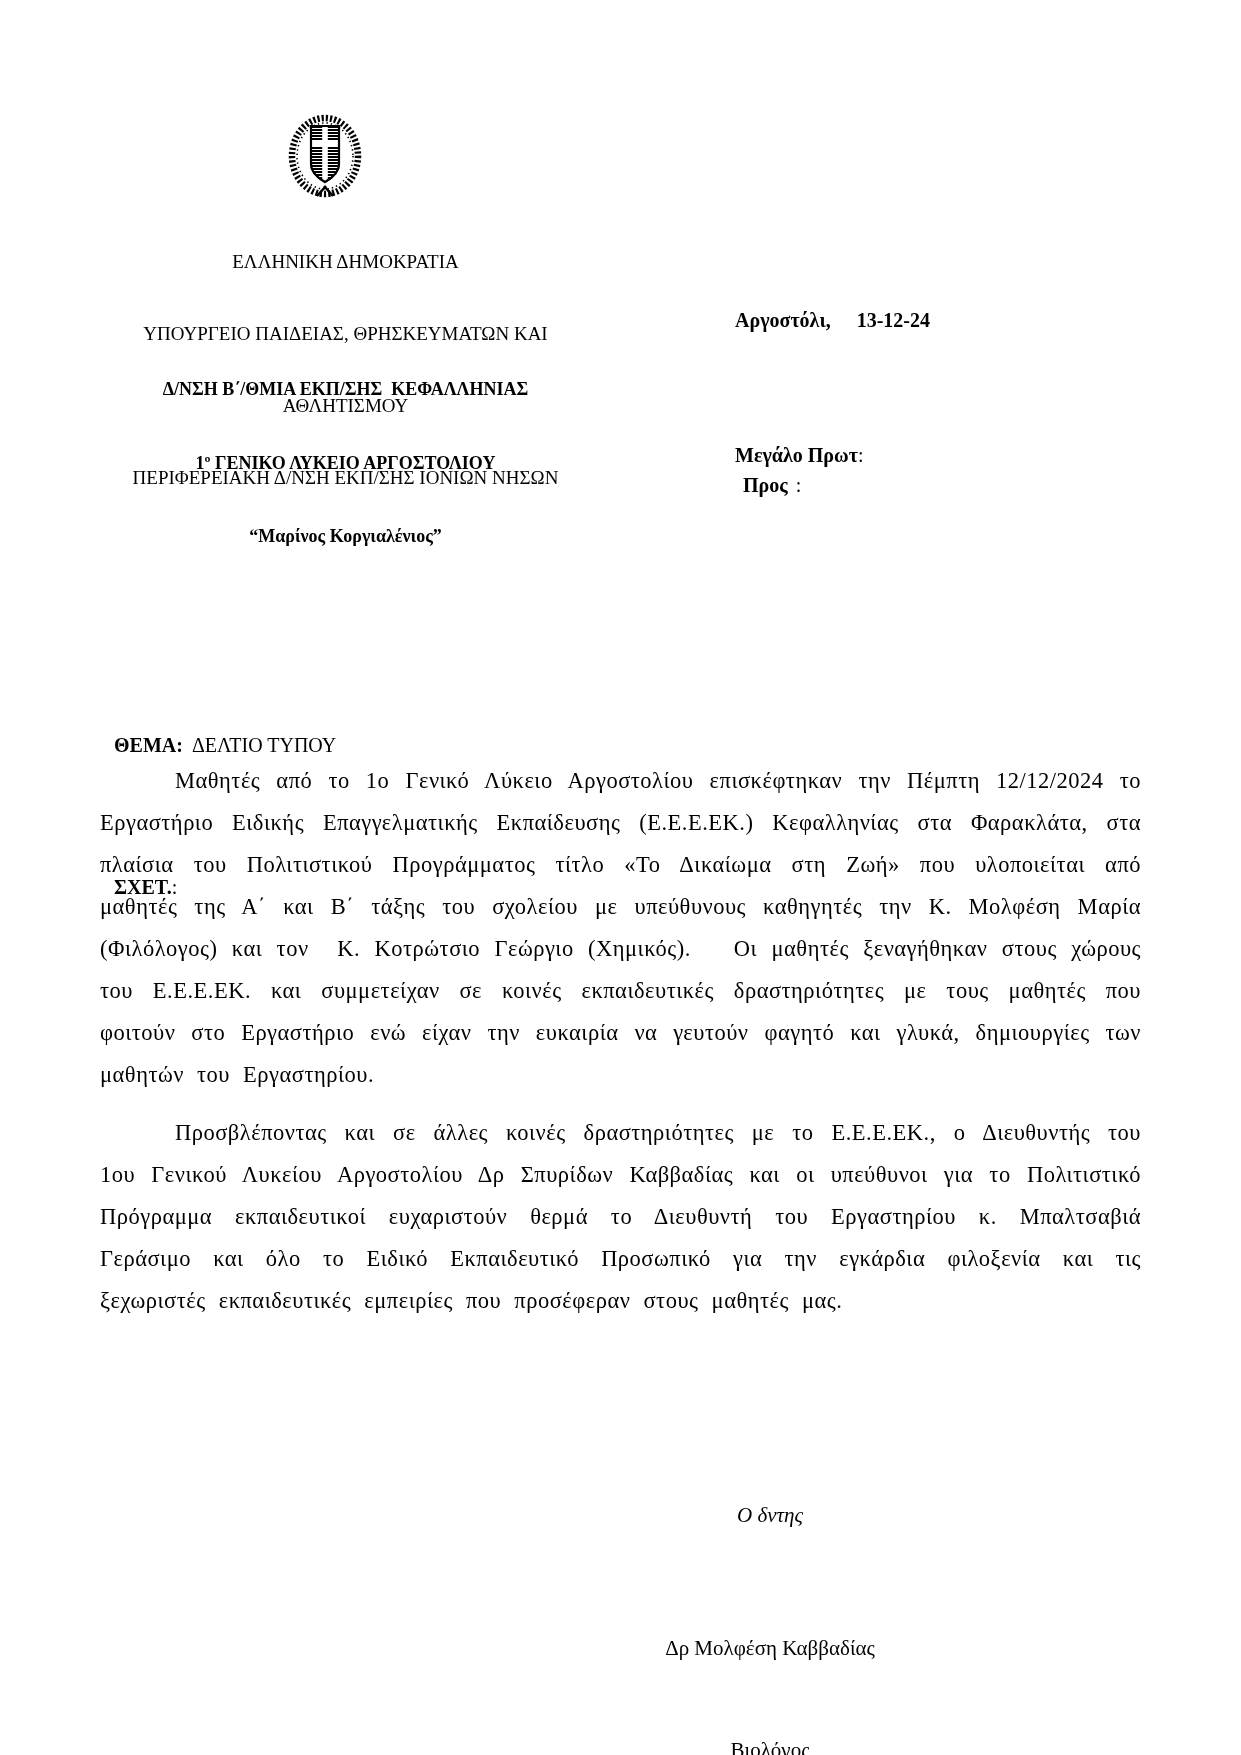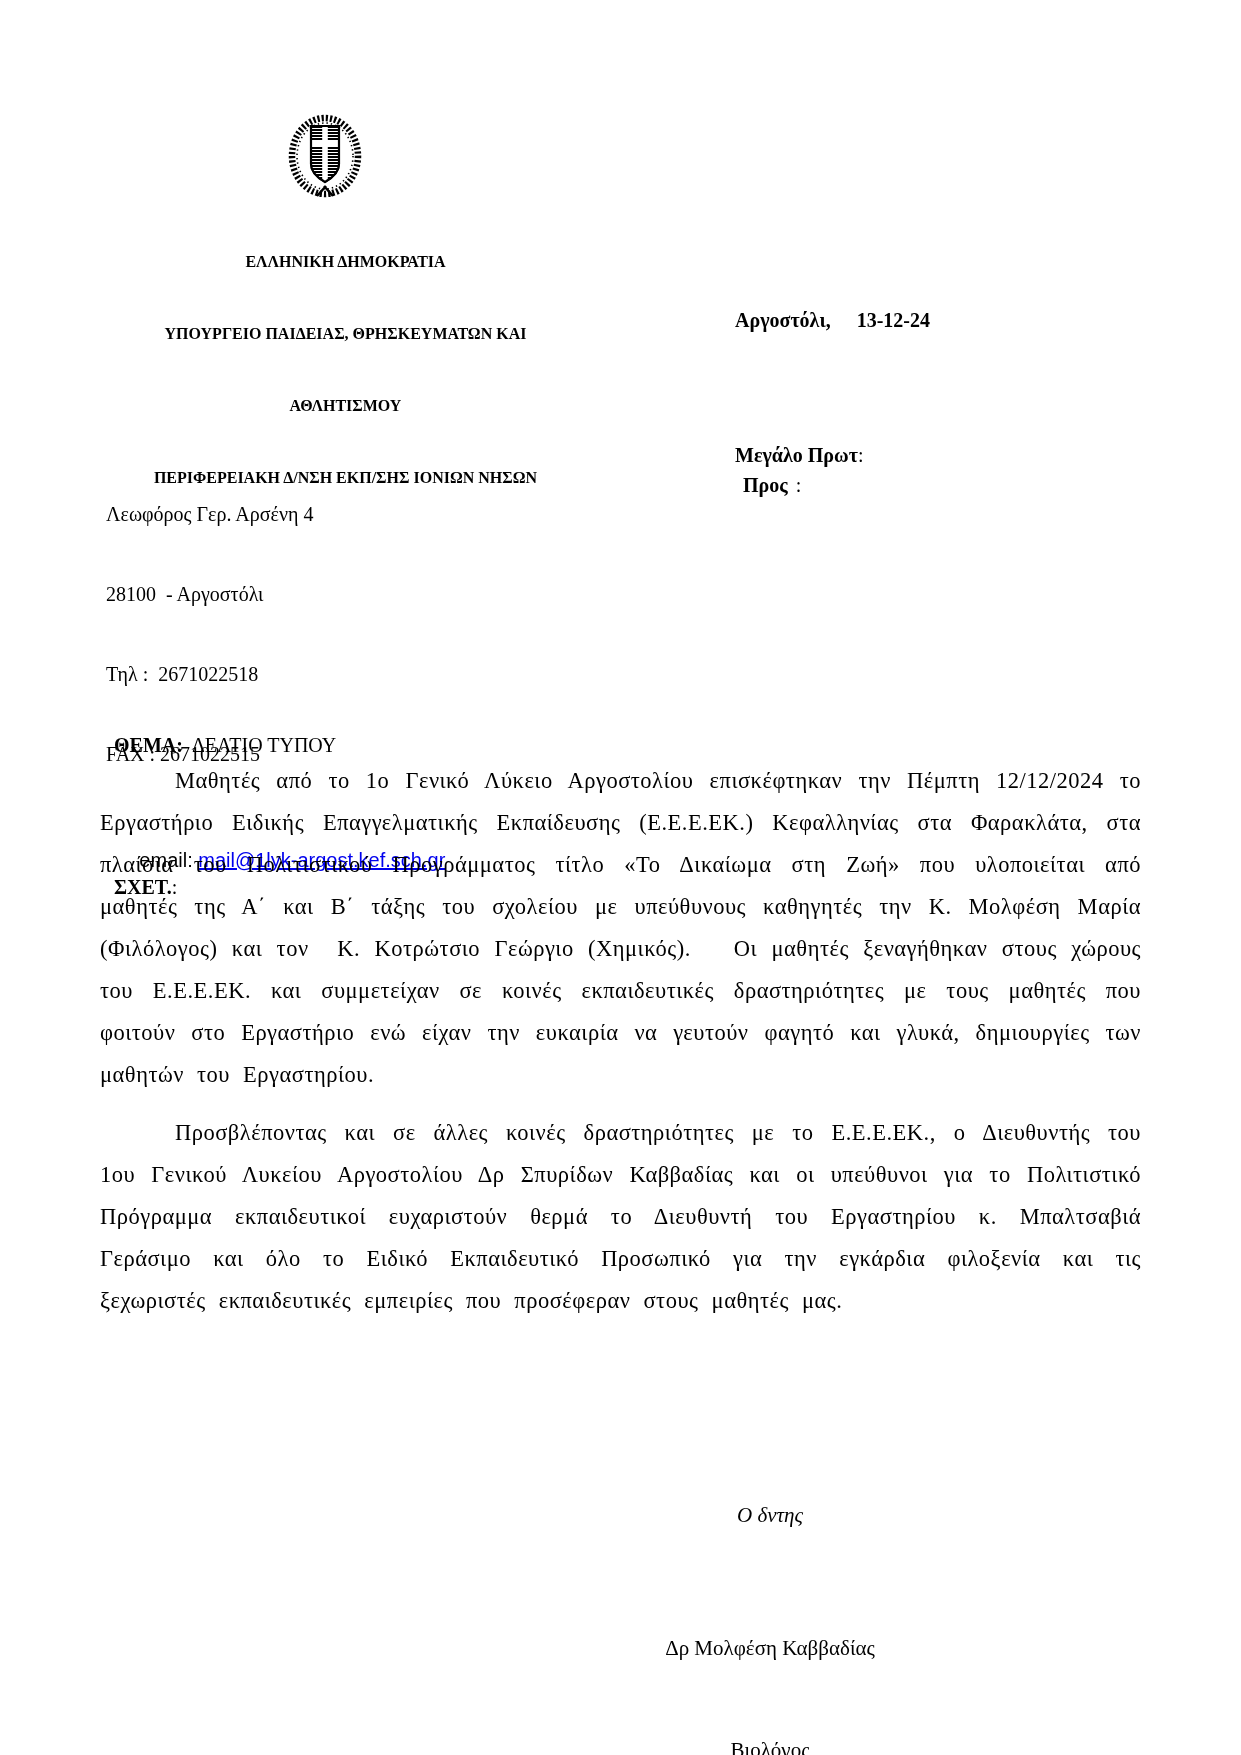--- a/index.html
+++ b/index.html
@@ -12,22 +12,22 @@
     overflow:hidden;
   }
   .abs{position:absolute;}
 
   
   .emblem{left:288px;top:114px;width:74px;height:84px;}
 
   
   .org-block{
     left:58px;top:202px;width:575px;
-    text-align:center;font-weight:bold;
-    font-size:16px;line-height:24px;
+    text-align:center;font-weight:normal;
+    font-size:19px;line-height:24px;
     white-space:pre-wrap;
   }
   
   .school-block{
     left:58px;top:328px;width:575px;
     text-align:center;font-weight:bold;
     font-size:18px;line-height:24.5px;
     white-space:pre-wrap;
   }
   
@@ -123,30 +123,26 @@
 
   <div class="abs meta-block">
     <div class="date-row">
       <span>Αργοστόλι,</span><span class="meta-date">13-12-24</span>
     </div>
     <div>
       <span>Μεγάλο Πρωτ</span><span class="colon">:</span>
     </div>
   </div>
 
+  <div class="abs school-block">
+    <div>Δ/ΝΣΗ Β΄/ΘΜΙΑ ΕΚΠ/ΣΗΣ  ΚΕΦΑΛΛΗΝΙΑΣ</div>
+    <div>1º ΓΕΝΙΚΟ ΛΥΚΕΙΟ ΑΡΓΟΣΤΟΛΙΟΥ</div>
+    <div>“Μαρίνος Κοργιαλένιος”</div>
+  </div>
 
-  <div class="abs address-block">
-    <div>Λεωφόρος Γερ. Αρσένη 4</div>
-    <div>28100  - Αργοστόλι</div>
-    <div>Τηλ :  2671022518</div>
-    <div>FAX : 2671022515</div>
-    <div class="email-line">
-      <span>email: </span><a href="#" class="email-link">mail@1lyk-argost.kef.sch.gr</a>
-    </div>
-  </div>
 
   <div class="abs pros-block">
     <span class="pros-label">Προς</span><span class="pros-colon">:</span>
   </div>
 
   <div class="abs subject-block">
     <div>
       <span class="subj-label">ΘΕΜΑ:</span><span class="subj-value">ΔΕΛΤΙΟ ΤΥΠΟΥ</span>
     </div>
     <div>

